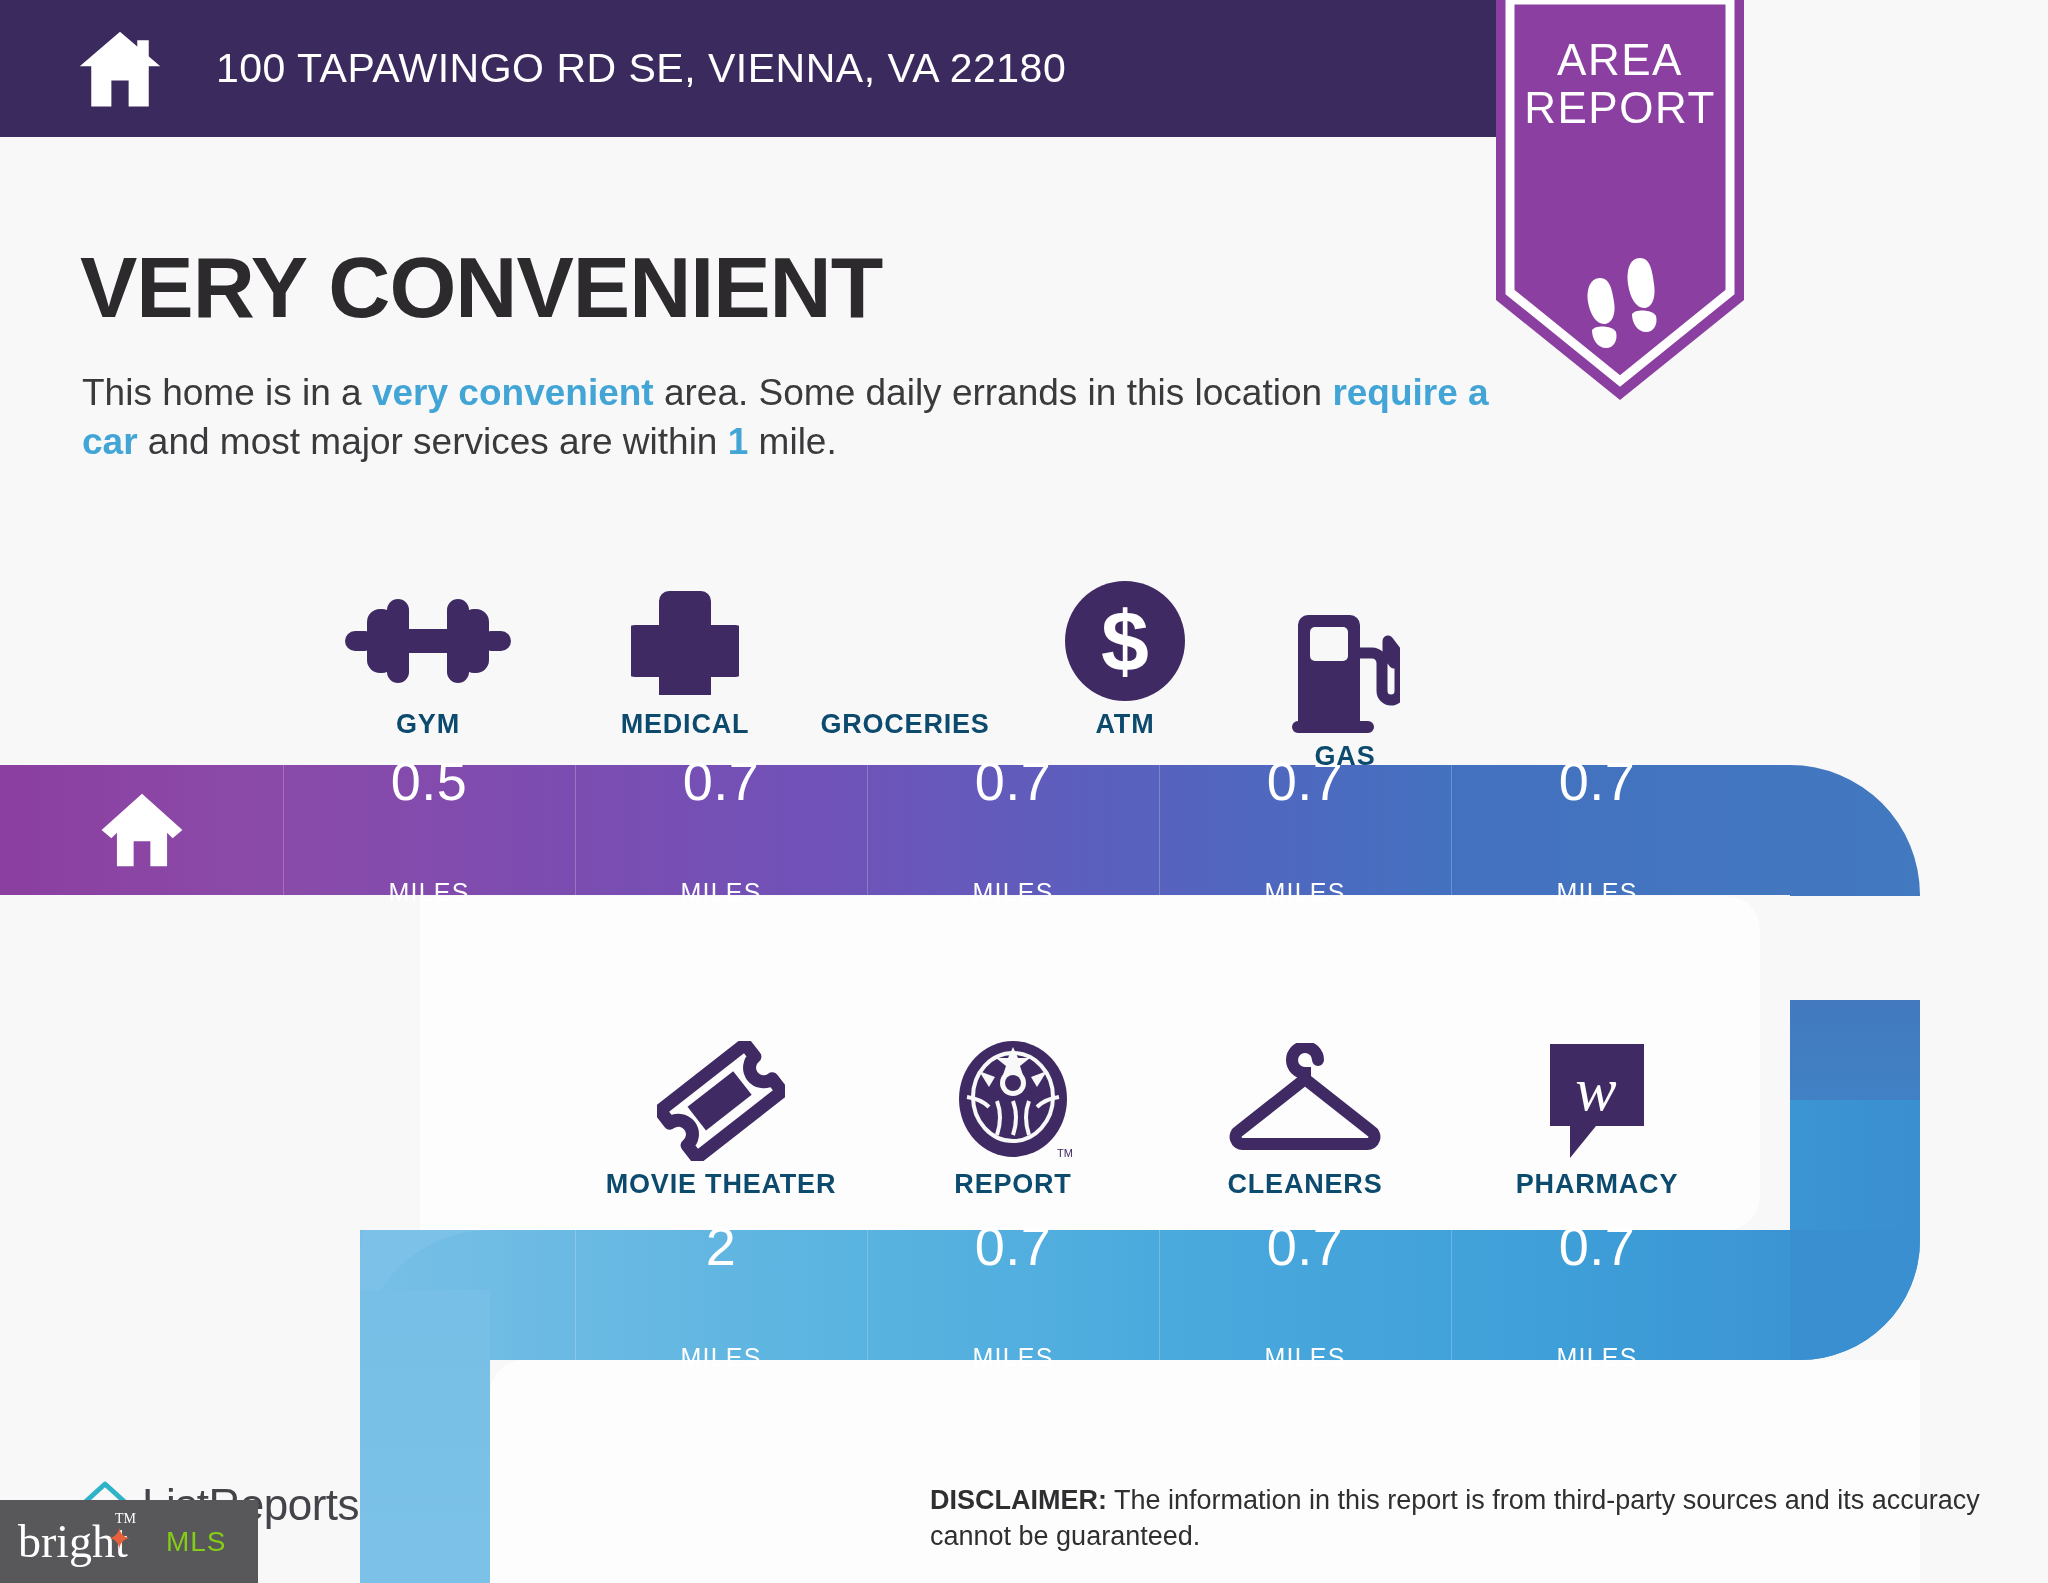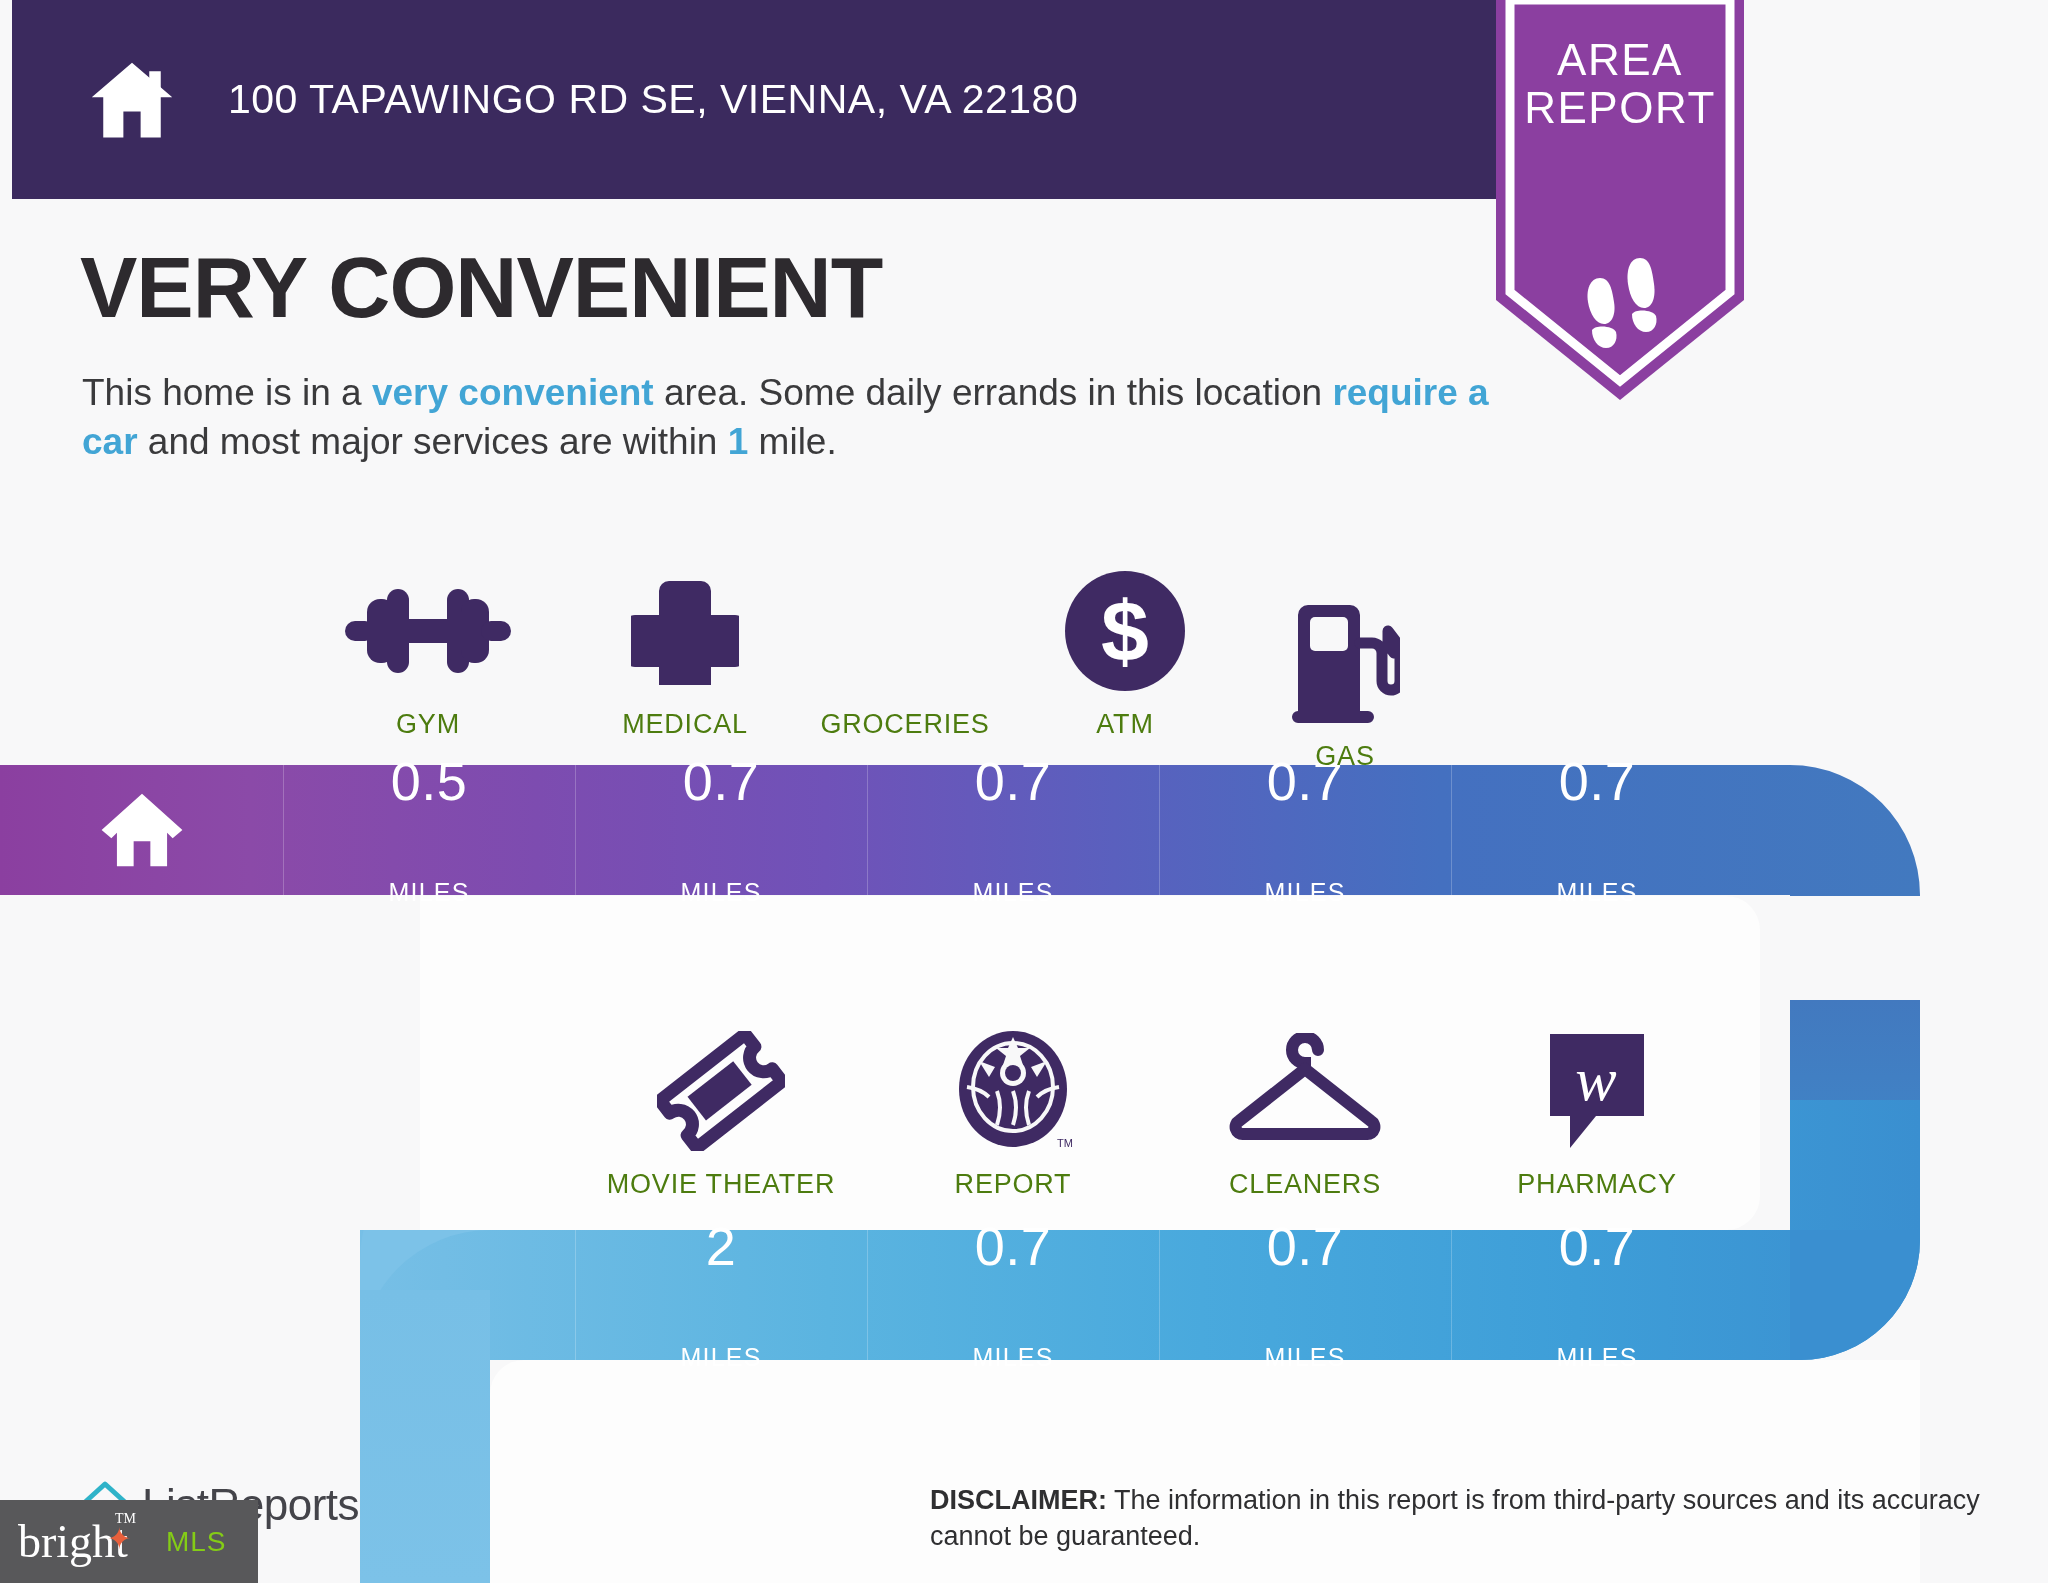--- a/index.html
+++ b/index.html
@@ -11,22 +11,22 @@
   }
   #page {
     position: relative;
     width: 2048px; height: 1583px;
     background: #f8f8f9;
     overflow: hidden;
   }
 
   
   .header-bar {
-    position: absolute; left: 12px; top: 0;
-    width: 1497px; height: 199px;
+    position: absolute; left: 0; top: 0;
+    width: 1497px; height: 137px;
     background: #3b2a5e;
     display: flex; align-items: center;
   }
   .header-home-icon {
     margin-left: 72px; width: 96px; height: 96px;
     display: flex; align-items: center; justify-content: center;
   }
   .header-address {
     margin-left: 48px;
     color: #ffffff;
@@ -105,23 +105,23 @@
   .iconcell {
     position: absolute;
     display: flex; flex-direction: column;
     align-items: center; justify-content: flex-end;
     z-index: 20;
   }
   .iconcell .glyph {
     height: 120px; display: flex; align-items: center; justify-content: center;
   }
   .iconcell .cap {
-    margin-top: 18px;
-    font-size: 27px; font-weight: normal; letter-spacing: 0.8px;
-    color: #4d7c0f; white-space: nowrap;
+    margin-top: 8px;
+    font-size: 27px; font-weight: bold; letter-spacing: 0.8px;
+    color: #0c4a6e; white-space: nowrap;
   }
 
   
   .lr-logo {
     position: absolute; left: 78px; top: 1478px;
     display: flex; align-items: center; z-index: 40;
   }
   .lr-logo .lr-text {
     font-size: 44px; color: #44444a; letter-spacing: -0.5px;
     margin-left: 10px; font-weight: 400;

